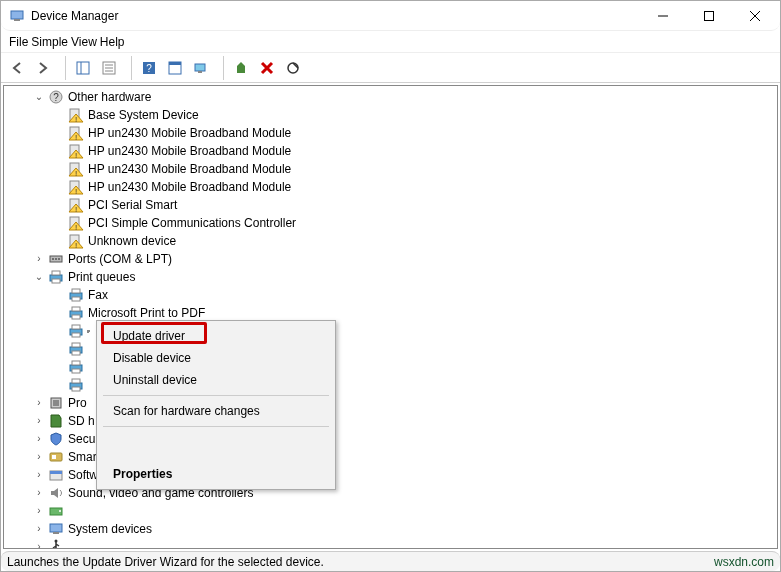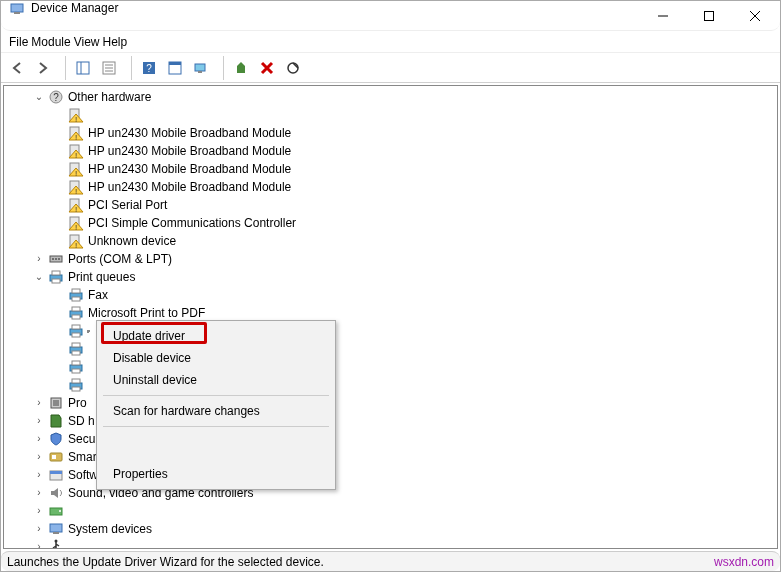--- a/index.html
+++ b/index.html
@@ -11,20 +11,21 @@
     color: #000;
     width: 781px;
     height: 572px;
     overflow: hidden;
     position: relative;
     border: 1px solid #aaa;
   }
   .titlebar {
     height: 30px;
     display: flex;
+    align-items: center;
     padding: 0 2px 0 8px;
     background: #fff;
     border-bottom: 1px solid #eee;
     border-radius: 9px;
   }
   .titlebar .app-icon {
     width: 16px; height: 16px; margin-right: 6px;
     display: inline-flex; align-items: center; justify-content: center;
   }
   .titlebar .title { flex: 0 0 auto; }
@@ -106,21 +107,21 @@
     background: #f2f2f2;
     border: 1px solid #aaa;
     box-shadow: 2px 2px 4px rgba(0,0,0,0.25);
     padding: 4px 2px;
     z-index: 10;
   }
   .ctx-item {
     padding: 4px 14px;
     font-size: 12px;
   }
-  .ctx-item.bold { font-weight: normal; margin-top: 36px; }
+  .ctx-item.bold { font-weight: bold; margin-top: 36px; }
   .ctx-sep { height: 1px; background: #ccc; margin: 4px 4px; }
   .callout {
     position: absolute;
     border: 3px solid #c00;
     border-radius: 2px;
     pointer-events: none;
     z-index: 20;
   }
   
   .tree::-webkit-scrollbar { width: 17px; background: #f0f0f0; }
@@ -151,21 +152,21 @@
   <span class="win-btn">
     <svg width="10" height="10">
         <line x1="0" y1="0" x2="10" y2="10" stroke="#000"></line>
         <line x1="10" y1="0" x2="0" y2="10" stroke="#000"></line>
       </svg>
   </span>
 </div>
 
 <div class="menubar">
   <span>File</span>
-  <span>Module</span>
+  <span>Simple</span>
   <span>View</span>
   <span>Help</span>
 </div>
 
 <div class="toolbar">
   <span class="tbtn">
       <svg width="14" height="14">
         <path d="M10 2 L4 7 L10 12" fill="none" stroke="#555" stroke-width="2"></path>
       </svg>
     </span>
@@ -244,20 +245,21 @@
       <div class="row">
         <span class="ind" style="width: 48px;"></span>
         <span class="toggle"></span>
         <span class="icon">
           <svg width="16" height="16">
             <rect x="2" y="2" width="9" height="12" fill="#e8e8e8" stroke="#888"></rect>
             <path d="M8 7 L15 15 L1 15 Z" fill="#ffd24a" stroke="#b8860b"></path>
             <text x="8" y="15" text-anchor="middle" font-size="8" fill="#333">!</text>
           </svg>
         </span>
+        <span class="label">Base System Device</span>
       </div>
       <div class="row">
         <span class="ind" style="width: 48px;"></span>
         <span class="toggle"></span>
         <span class="icon">
           <svg width="16" height="16">
             <rect x="2" y="2" width="9" height="12" fill="#e8e8e8" stroke="#888"></rect>
             <path d="M8 7 L15 15 L1 15 Z" fill="#ffd24a" stroke="#b8860b"></path>
             <text x="8" y="15" text-anchor="middle" font-size="8" fill="#333">!</text>
           </svg>
@@ -303,21 +305,21 @@
       <div class="row">
         <span class="ind" style="width: 48px;"></span>
         <span class="toggle"></span>
         <span class="icon">
           <svg width="16" height="16">
             <rect x="2" y="2" width="9" height="12" fill="#e8e8e8" stroke="#888"></rect>
             <path d="M8 7 L15 15 L1 15 Z" fill="#ffd24a" stroke="#b8860b"></path>
             <text x="8" y="15" text-anchor="middle" font-size="8" fill="#333">!</text>
           </svg>
         </span>
-        <span class="label">PCI Serial Port</span>
+        <span class="label">PCI Serial Smart</span>
       </div>
       <div class="row">
         <span class="ind" style="width: 48px;"></span>
         <span class="toggle"></span>
         <span class="icon">
           <svg width="16" height="16">
             <rect x="2" y="2" width="9" height="12" fill="#e8e8e8" stroke="#888"></rect>
             <path d="M8 7 L15 15 L1 15 Z" fill="#ffd24a" stroke="#b8860b"></path>
             <text x="8" y="15" text-anchor="middle" font-size="8" fill="#333">!</text>
           </svg>
@@ -539,14 +541,14 @@
   <div class="ctx-sep"></div>
   <div class="ctx-item">Scan for hardware changes</div>
   <div class="ctx-sep"></div>
   <div class="ctx-item bold">Properties</div>
 </div>
 
 <div class="callout" style="left:100px; top:321px; width:106px; height:22px;"></div>
 
 <div class="statusbar">
   <span>Launches the Update Driver Wizard for the selected device.</span>
-  <span style="color:#a21caf">wsxdn.com</span>
+  <span style="color:#14532d">wsxdn.com</span>
 </div>
 
 </body></html>

